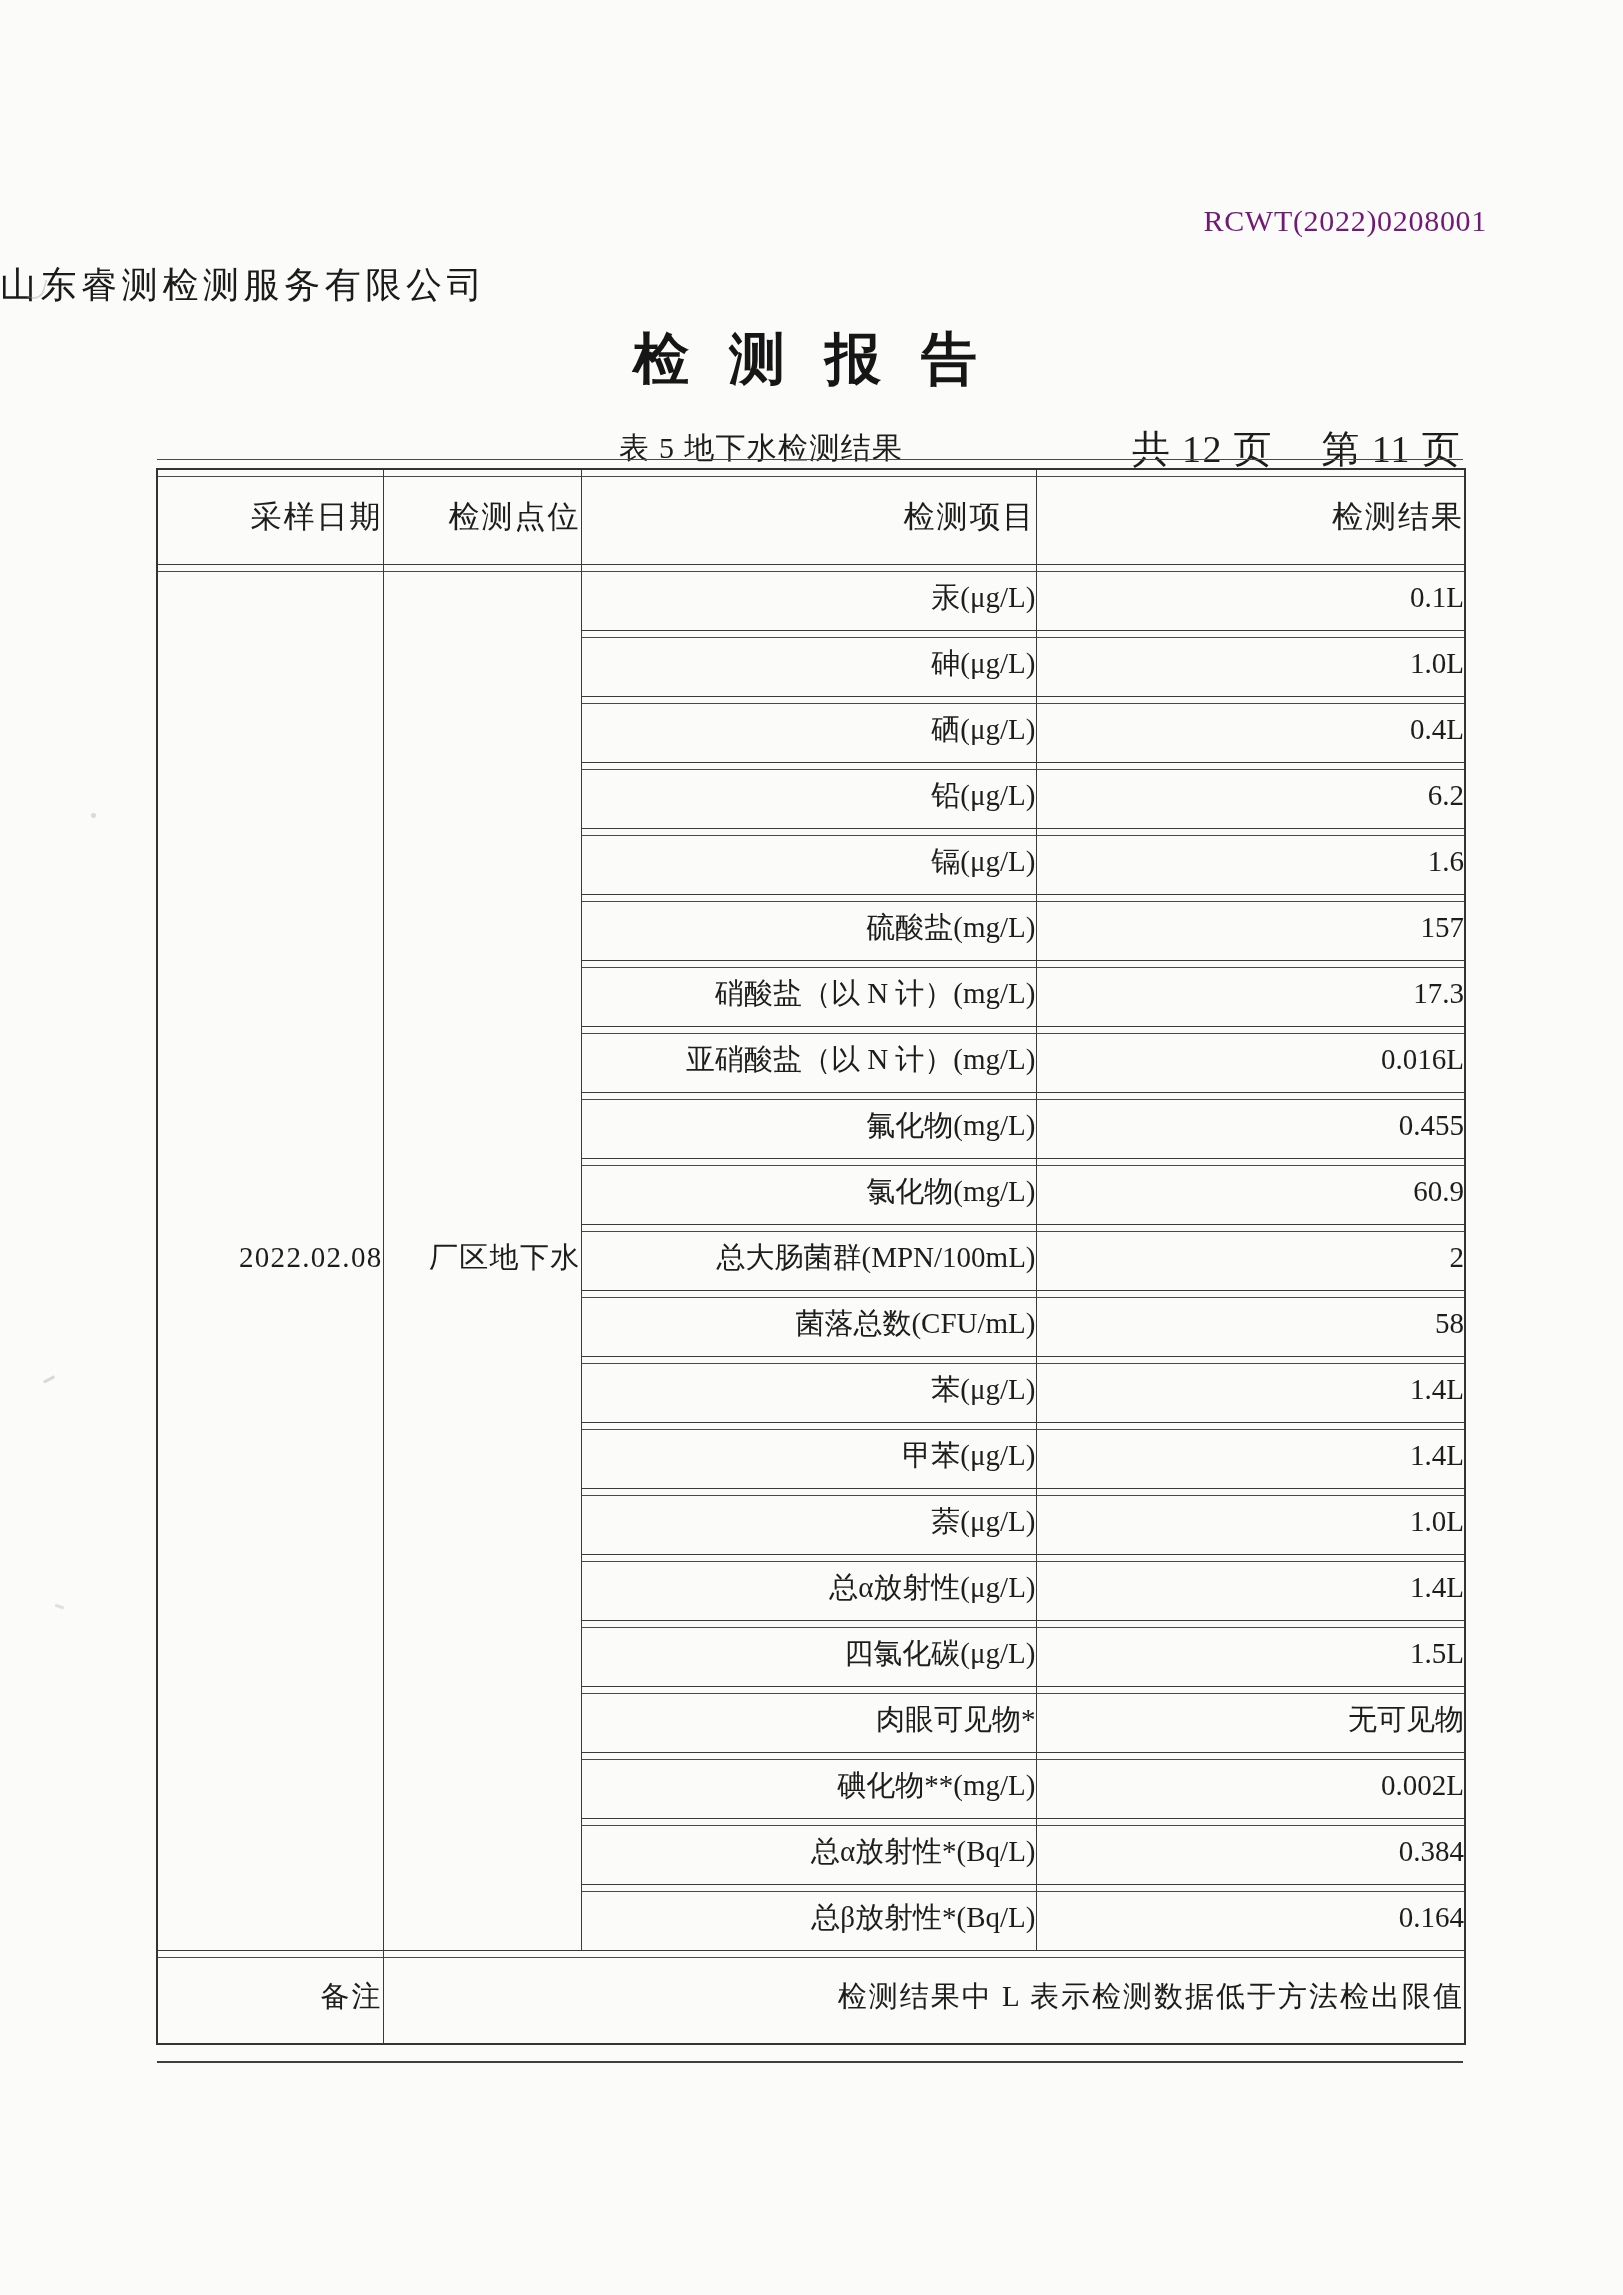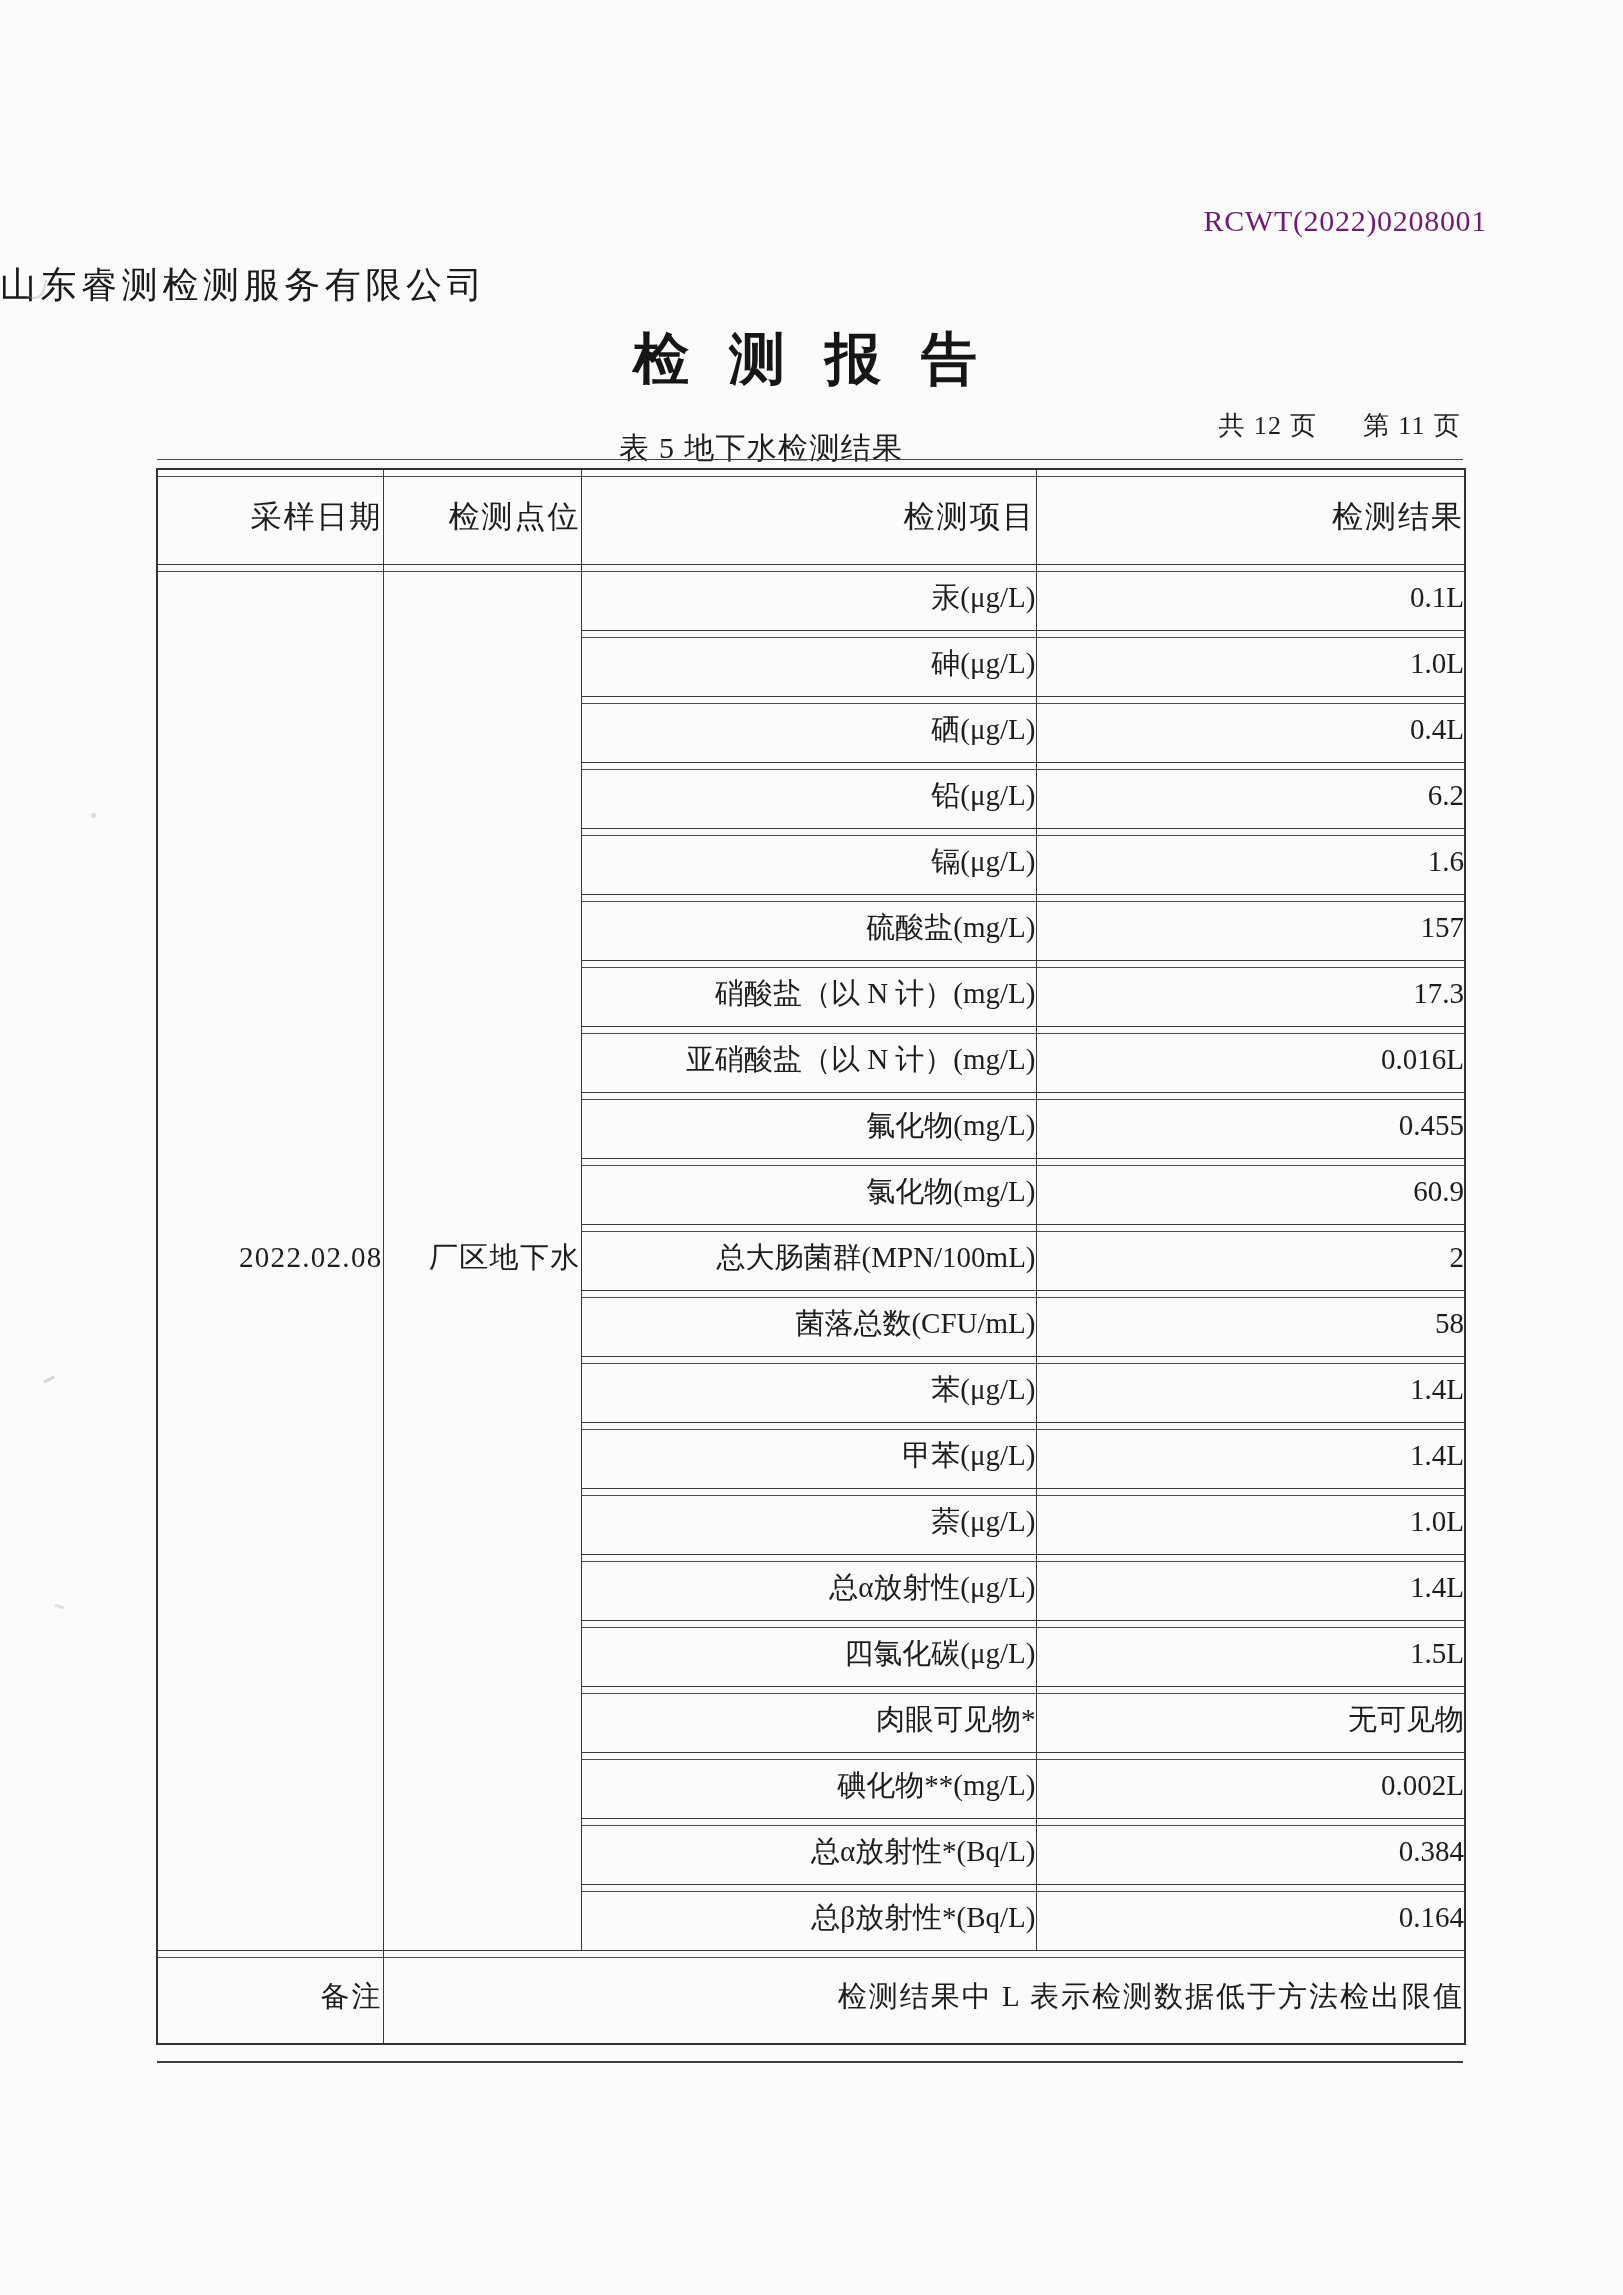--- a/index.html
+++ b/index.html
@@ -24,22 +24,22 @@
   .title{
     position:absolute;top:322px;left:0;width:100%;
     text-align:center;font-size:56px;font-weight:bold;
     letter-spacing:13px;color:#161616;
   }
   .caption{
     position:absolute;top:408px;left:619px;
     font-size:30px;color:#1d1d1d;letter-spacing:1.3px;margin-top:20px;
   }
   .pageinfo{
-    position:absolute;top:408px;right:162px;
-    font-size:26px;color:#1d1d1d;letter-spacing:1.3px;
+    position:absolute;top:424px;right:162px;
+    font-size:38px;color:#1d1d1d;letter-spacing:1.3px;
   }
   .pageinfo span{margin-left:38px;}
   .pageinfo span:first-child{margin-left:0;}
 
   
   .topline{
     position:absolute;left:157px;top:459px;width:1306px;height:1.3px;
     background:#4a4a4a;
   }
   

